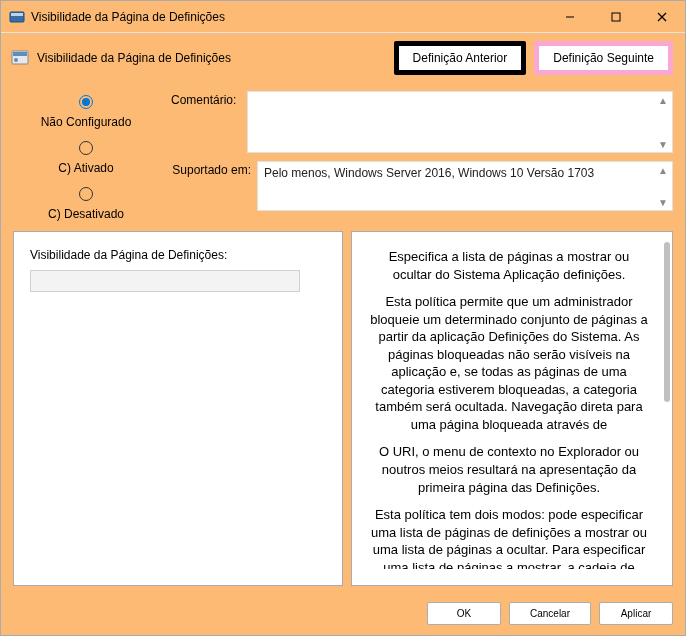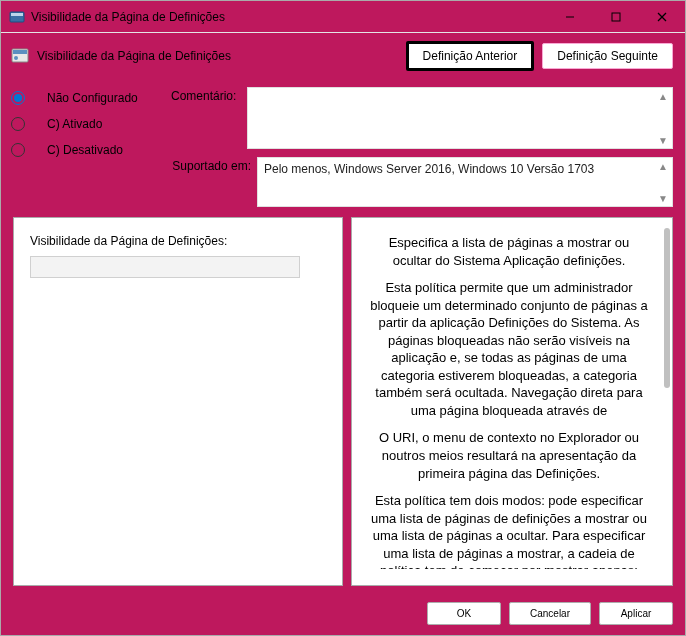--- a/index.html
+++ b/index.html
@@ -1,30 +1,30 @@
 <!DOCTYPE html>
 <html><head>
 <meta charset="utf-8">
 <style>
 * { box-sizing: border-box; margin: 0; padding: 0; }
 body { font-family: "Segoe UI", Tahoma, sans-serif; font-size: 12px; background: #f0f0f0; width: 686px; height: 636px; overflow: hidden; }
-.window { width: 686px; height: 636px; background: #be185d; border: 1px solid #aaa; display: flex; flex-direction: column; }
+.window { width: 686px; height: 636px; background: #fdba74; border: 1px solid #aaa; display: flex; flex-direction: column; }
 .titlebar { height: 32px; display: flex; align-items: center; padding: 0 0 0 8px; border-bottom: 1px solid #e5e5e5; }
 .titlebar-icon { width: 16px; height: 16px; margin-right: 6px; }
 .titlebar-title { flex: 1; font-size: 12px; }
 .titlebar-buttons { display: flex; height: 100%; }
 .titlebar-btn { width: 46px; height: 100%; display: flex; align-items: center; justify-content: center; background: transparent; border: none; cursor: pointer; }
 .header-row { display: flex; align-items: center; padding: 8px 12px 10px 10px; gap: 8px; }
 .header-icon { width: 18px; height: 18px; }
 .header-title { flex: 1; font-size: 12px; }
-.nav-btn { padding: 5px 14px; background: #fff; border: 1px solid #f9a8d4; cursor: pointer; font-size: 12px; border-radius: 2px; }
-.nav-btn.primary { border: 3px solid #000000; }
+.nav-btn { padding: 5px 14px; background: #fff; border: 5px solid #f9a8d4; cursor: pointer; font-size: 12px; border-radius: 2px; }
+.nav-btn.primary { border: 5px solid #000000; }
 .config-area { display: flex; padding: 6px 12px 8px 10px; gap: 10px; }
 .radios { width: 150px; display: flex; flex-direction: column; gap: 12px; padding-top: 4px; }
-.radio-row { display: flex; align-items: center; gap: 22px; cursor: pointer; }
+.radio-row { display: flex; align-items: center; gap: 6px; cursor: pointer; flex-direction: column; }
 .radio-outer { width: 14px; height: 14px; border-radius: 50%; border: 1px solid #333; display: flex; align-items: center; justify-content: center; }
 .radio-outer.checked { border-color: #0078d4; }
 .radio-inner { width: 8px; height: 8px; border-radius: 50%; background: #0078d4; }
 .right-col { flex: 1; display: flex; flex-direction: column; gap: 8px; }
 .field-row { display: flex; align-items: flex-start; gap: 4px; }
 .field-label { width: 72px; padding-top: 2px; text-align: left; }
 .comment-box { flex: 1; height: 62px; border: 1px solid #e0e0e0; background: #fff; position: relative; }
 .scroll-arrow { position: absolute; right: 3px; width: 12px; height: 12px; display: flex; align-items: center; justify-content: center; color: #888; font-size: 10px; }
 .scroll-arrow.up { top: 2px; }
 .scroll-arrow.down { bottom: 2px; }

